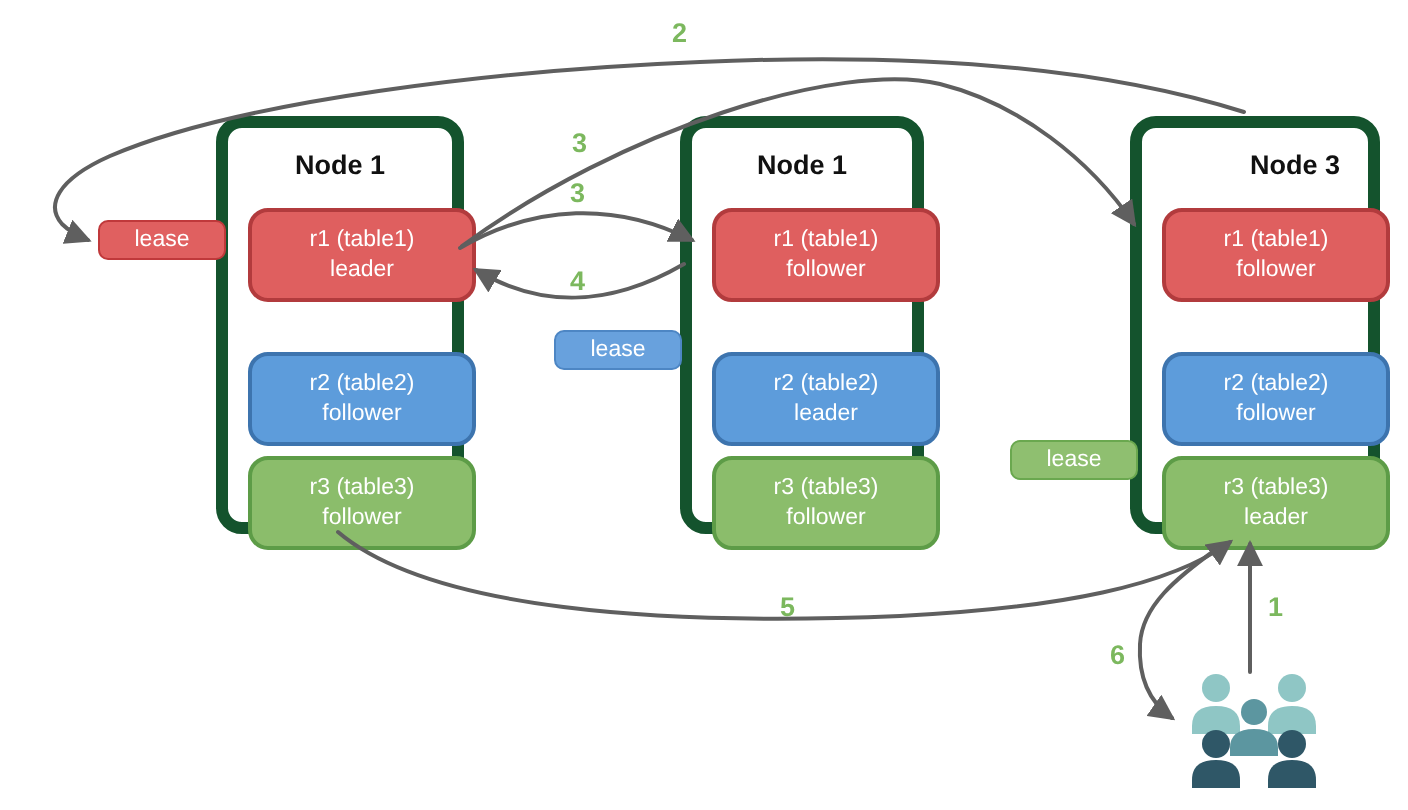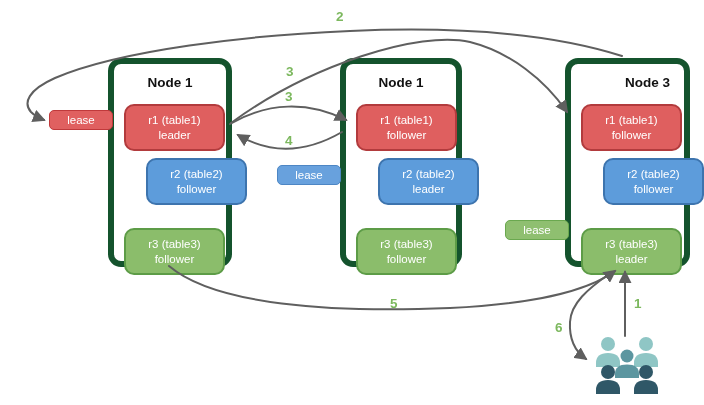--- a/index.html
+++ b/index.html
@@ -9,28 +9,28 @@
   }
   .arrows{position:absolute;left:0;top:0;width:704px;height:405px;pointer-events:none;z-index:5;}
   .node{
     position:absolute;top:58px;height:209px;background:#ffffff;
     border:6px solid #14532d;border-radius:13px;box-sizing:border-box;z-index:2;
   }
   .node-title{
     text-align:center;margin-top:11px;font-weight:bold;font-size:13.5px;color:#111111;
   }
   .replica{
-    position:absolute;left:10px;width:101px;height:47px;border-radius:10px;box-sizing:border-box;
+    position:absolute;left:10px;width:114px;height:47px;border-radius:10px;box-sizing:border-box;
     display:flex;flex-direction:column;align-items:center;justify-content:center;
     color:#ffffff;font-size:11.5px;line-height:1.3;border:2px solid;text-align:right;
   }
   .replica.red{background:#df5f5f;border-color:#b23b3d;}
   .replica.blue{background:#5d9cdb;border-color:#3d74ae;}
   .replica.green{background:#8bbd6b;border-color:#5d9c47;}
-  .pos-r1{top:40px;} .pos-r2{top:94px;margin-left:22px;} .pos-r3{top:164px;}
+  .pos-r1{top:40px;} .pos-r2{top:112px;} .pos-r3{top:164px;}
   .lease{
     position:absolute;width:64px;height:20px;border-radius:5px;box-sizing:border-box;
     display:flex;align-items:center;justify-content:center;color:#ffffff;font-size:11.5px;z-index:3;
   }
   .lease-red{left:49px;top:110px;background:#e06060;border:1.5px solid #c0393b;}
   .lease-blue{left:277px;top:165px;background:#68a1dd;border:1.5px solid #4d86c4;}
   .lease-green{left:505px;top:220px;background:#8fbf70;border:1.5px solid #6aa84f;}
   .step{
     position:absolute;color:#7cb85e;font-weight:bold;font-size:13.5px;z-index:6;
   }

